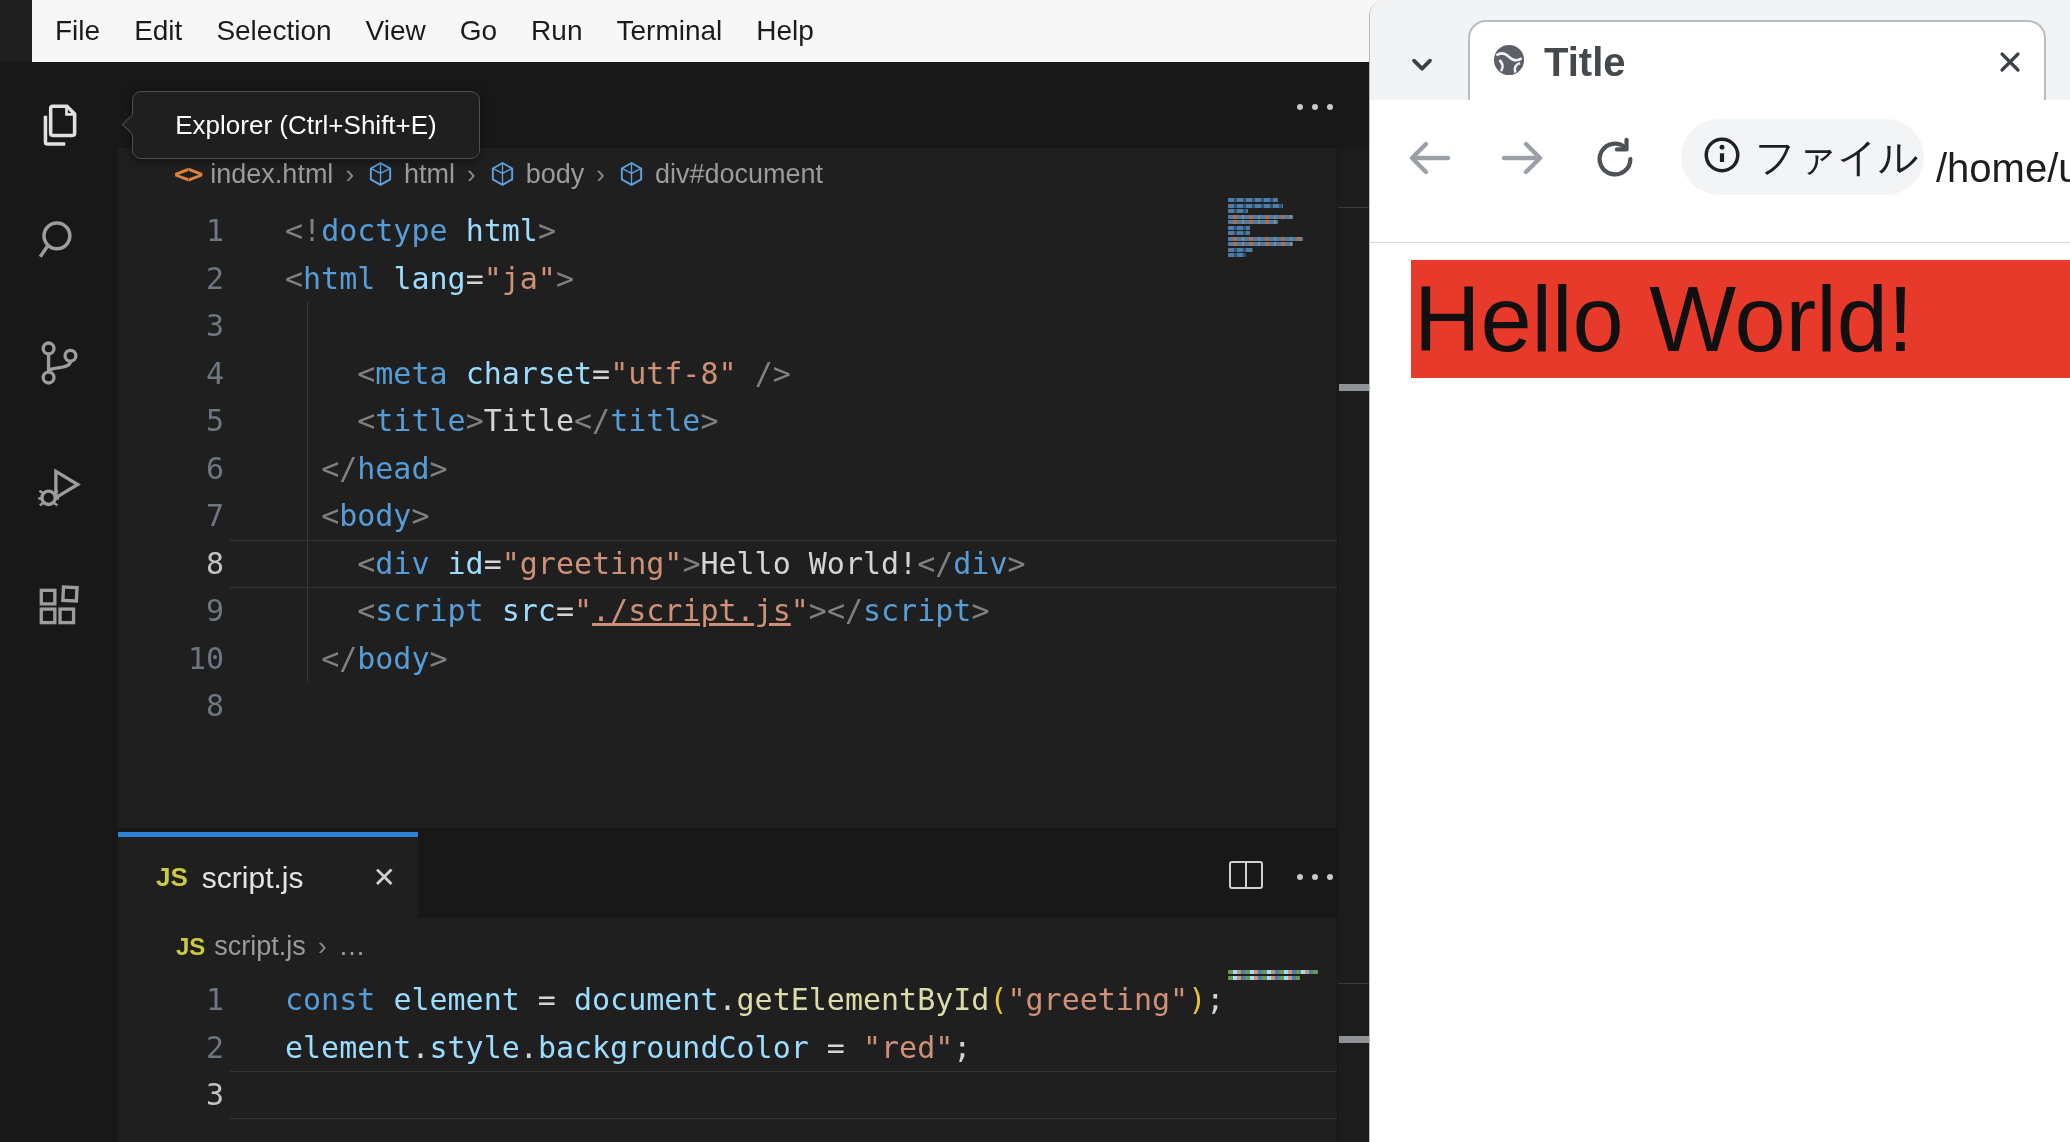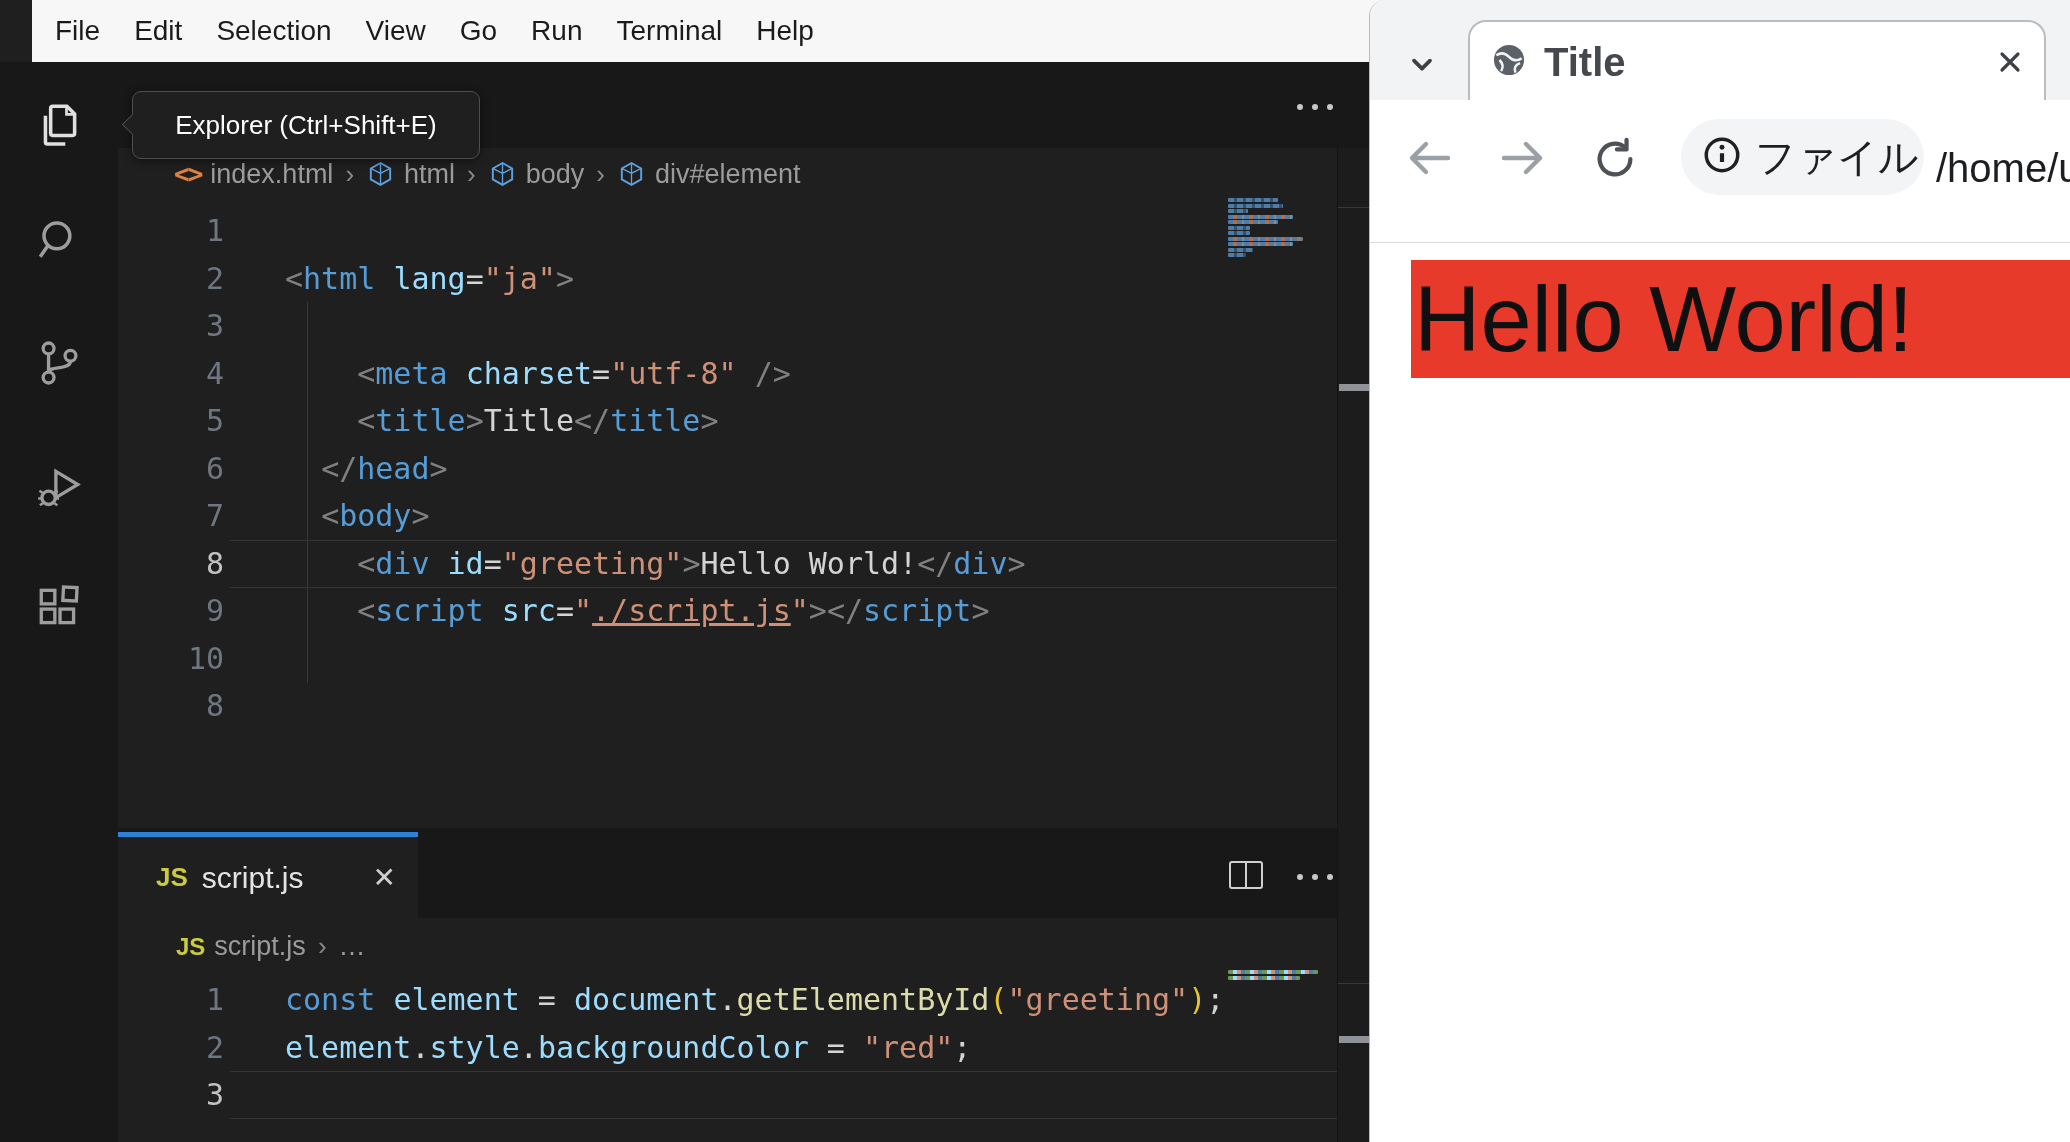--- a/index.html
+++ b/index.html
@@ -192,37 +192,37 @@
           <span>body</span>
         </span>
         <span class="bc-sep">›</span>
         <span class="bc-item">
           <span class="cube-icon">
             <svg viewBox="0 0 24 24" fill="none" stroke="#5da2e0" stroke-width="1.6">
               <path d="M12 2.5l8 4.5v9l-8 4.5L4 16V7z"></path>
               <path d="M12 2.5V11m0 0L4 7m8 4l8-4M12 11v9.5" stroke-width="1.1"></path>
             </svg>
           </span>
-          <span>div#element</span>
+          <span>div#document</span>
         </span>
       </div>
 
     <div class="indent-guide"></div>
     <div id="curline1" class="curline"></div>
     <div id="editor1" class="editor">
-        <div class="line"><span class="ln">1</span></div>
+        <div class="line"><span class="ln">1</span><span class="lc"><span class="tk-p">&lt;!</span><span class="tk-tag">doctype</span><span class="tk-txt"> </span><span class="tk-attr">html</span><span class="tk-p">&gt;</span></span></div>
         <div class="line"><span class="ln">2</span><span class="lc"><span class="tk-p">&lt;</span><span class="tk-tag">html</span><span class="tk-txt"> </span><span class="tk-attr">lang</span><span class="tk-txt">=</span><span class="tk-str">"ja"</span><span class="tk-p">&gt;</span></span></div>
         <div class="line"><span class="ln">3</span></div>
         <div class="line"><span class="ln">4</span><span class="lc"><span class="tk-txt">    </span><span class="tk-p">&lt;</span><span class="tk-tag">meta</span><span class="tk-txt"> </span><span class="tk-attr">charset</span><span class="tk-txt">=</span><span class="tk-str">"utf-8"</span><span class="tk-txt"> </span><span class="tk-p">/&gt;</span></span></div>
         <div class="line"><span class="ln">5</span><span class="lc"><span class="tk-txt">    </span><span class="tk-p">&lt;</span><span class="tk-tag">title</span><span class="tk-p">&gt;</span><span class="tk-txt">Title</span><span class="tk-p">&lt;/</span><span class="tk-tag">title</span><span class="tk-p">&gt;</span></span></div>
         <div class="line"><span class="ln">6</span><span class="lc"><span class="tk-txt">  </span><span class="tk-p">&lt;/</span><span class="tk-tag">head</span><span class="tk-p">&gt;</span></span></div>
         <div class="line"><span class="ln">7</span><span class="lc"><span class="tk-txt">  </span><span class="tk-p">&lt;</span><span class="tk-tag">body</span><span class="tk-p">&gt;</span></span></div>
         <div class="line"><span class="ln active">8</span><span class="lc"><span class="tk-txt">    </span><span class="tk-p">&lt;</span><span class="tk-tag">div</span><span class="tk-txt"> </span><span class="tk-attr">id</span><span class="tk-txt">=</span><span class="tk-str">"greeting"</span><span class="tk-p">&gt;</span><span class="tk-txt">Hello World!</span><span class="tk-p">&lt;/</span><span class="tk-tag">div</span><span class="tk-p">&gt;</span></span></div>
         <div class="line"><span class="ln">9</span><span class="lc"><span class="tk-txt">    </span><span class="tk-p">&lt;</span><span class="tk-tag">script</span><span class="tk-txt"> </span><span class="tk-attr">src</span><span class="tk-txt">=</span><span class="tk-str">"</span><span class="tk-link">./script.js</span><span class="tk-str">"</span><span class="tk-p">&gt;</span><span class="tk-p">&lt;/</span><span class="tk-tag">script</span><span class="tk-p">&gt;</span></span></div>
-        <div class="line"><span class="ln">10</span></div>
+        <div class="line"><span class="ln">10</span><span class="lc"><span class="tk-txt">  </span><span class="tk-p">&lt;/</span><span class="tk-tag">body</span><span class="tk-p">&gt;</span></span></div>
         <div class="line"><span class="ln">8</span><span class="lc"></span></div>
       </div>
     <div id="minimap1" class="minimap">
         <div class="mm-row mm-b" style="width: 50px;"></div>
         <div class="mm-row mm-b" style="width: 55px;"></div>
         <div class="mm-row mm-b" style="width: 20px;"></div>
         <div class="mm-row mm-m" style="width: 65px;"></div>
         <div class="mm-row mm-m" style="width: 50px;"></div>
         <div class="mm-row mm-b" style="width: 22px;"></div>
         <div class="mm-row mm-b" style="width: 22px;"></div>

